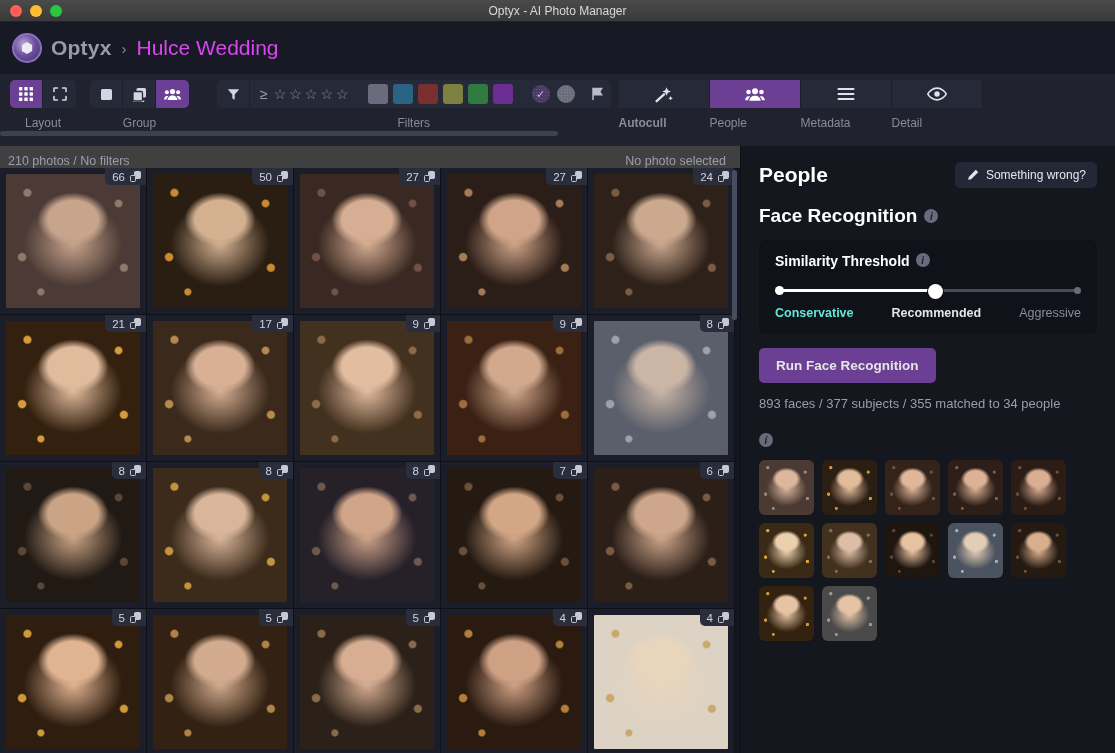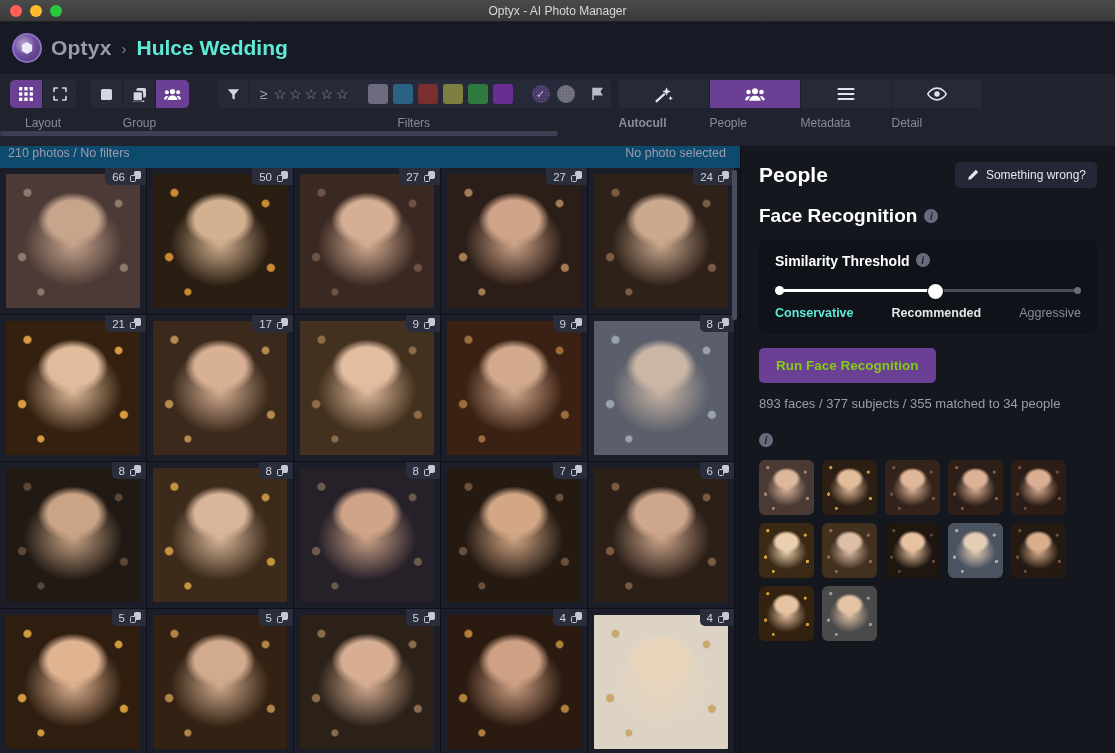--- a/index.html
+++ b/index.html
@@ -39,21 +39,21 @@
     border: 2px solid #8b6fc0;
     display: flex; align-items: center; justify-content: center;
     flex: none;
   }
   .logo .iris {
     width: 12px; height: 12px; background: #eceaf5;
     clip-path: polygon(50% 0%, 93% 25%, 93% 75%, 50% 100%, 7% 75%, 7% 25%);
   }
   .brand { font-size: 21px; font-weight: 700; color: #9a9aa8; letter-spacing: .2px; }
   .chev { font-size: 15px; color: #8d8d9b; margin: 0 1px; }
-  .album { font-size: 21px; font-weight: 700; color: #5eead4; }
+  .album { font-size: 21px; font-weight: 400; color: #d946ef; }
 
   
   .toolbar-wrap { background: #20232e; position: relative; height: 72px; }
   .toolbar { display: flex; align-items: flex-start; height: 56px; padding: 6px 0 0 10px; }
   .group { display: flex; flex-direction: column; align-items: center; }
   .btnrow {
     display: flex; background: #262a38; border-radius: 5px; overflow: hidden;
     height: 28px;
   }
   .tbtn {
@@ -101,22 +101,22 @@
 
   .hscroll {
     position: absolute; left: 0; bottom: 10px; height: 5px; width: 558px;
     background: #3b4052; border-radius: 3px;
   }
 
   
   .main { display: flex; height: calc(753px - 22px - 52px - 72px); }
   .gridcol { width: 740px; position: relative; background: #14161f; }
   .statusbar {
-    height: 22px; display: flex; align-items: flex-start; justify-content: space-between;
-    padding: 0 14px 0 8px; font-size: 12.5px; color: #9d9dad; background: #0c4a6e;
+    height: 22px; display: flex; align-items: flex-end; justify-content: space-between;
+    padding: 0 14px 0 8px; font-size: 12.5px; color: #9d9dad; background: #404040;
   }
   .grid { display: flex; flex-wrap: wrap; }
   .cell {
     width: 147px; height: 147px; background: #1b1e28;
     border-right: 1px solid #0e1017; border-bottom: 1px solid #0e1017;
     position: relative; cursor: pointer; padding: 6px;
   }
   .thumb { width: 100%; height: 100%; border-radius: 1px; background-size: cover; background-position: center top; }
   .badge {
     position: absolute; top: 0; right: 0; height: 17px; padding: 0 5px 0 7px;
@@ -154,21 +154,21 @@
   .trackfill { position: absolute; top: 4px; left: 2px; width: 52%; height: 3px; background: #fff; border-radius: 2px; }
   .knobL { position: absolute; top: 1px; left: 0; width: 9px; height: 9px; border-radius: 50%; background: #fff; }
   .knobR { position: absolute; top: 2px; right: 0; width: 7px; height: 7px; border-radius: 50%; background: #6a6a78; }
   .knob { position: absolute; top: -1px; left: calc(52% - 6px); width: 15px; height: 15px; border-radius: 50%;
           background: #fff; box-shadow: 0 0 0 1px #0d0f15; cursor: pointer; }
   .sliderlabels { display: flex; justify-content: space-between; margin-top: 9px; font-size: 12.5px; }
   .sl-a { color: #5eead4; font-weight: 700; }
   .sl-b { color: #e5e5e5; font-weight: 700; }
   .sl-c { color: #8b8b9a; }
   .runbtn {
-    margin-top: 14px; background: #6b3f93; color: #84cc16; border: none; border-radius: 5px;
+    margin-top: 14px; background: #6b3f93; color: #e5e5e5; border: none; border-radius: 5px;
     padding: 10px 17px; font-size: 13.5px; font-weight: 700; cursor: pointer;
     font-family: "Liberation Sans", sans-serif;
   }
   .stats { margin-top: 13px; font-size: 13px; color: #9b9baa; }
   .h2b { margin-top: 22px; }
   .facegrid { display: flex; flex-wrap: wrap; gap: 8px; margin-top: 13px; }
   .face { width: 55px; height: 55px; border-radius: 6px; background-size: cover; background-position: center 22%; cursor: pointer; }
 
   svg { display: block; }
 </style>

